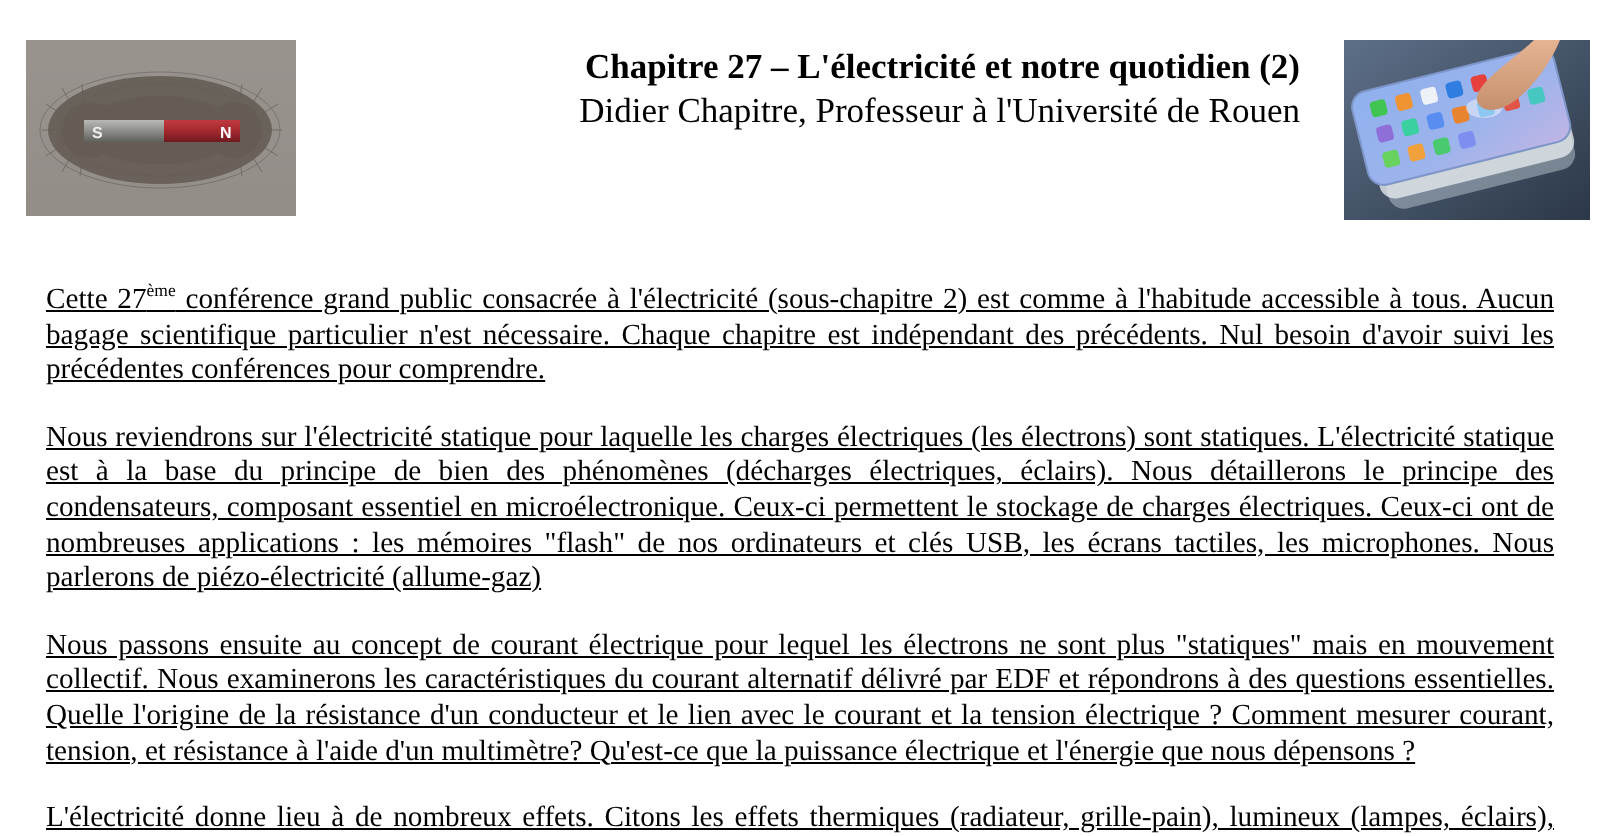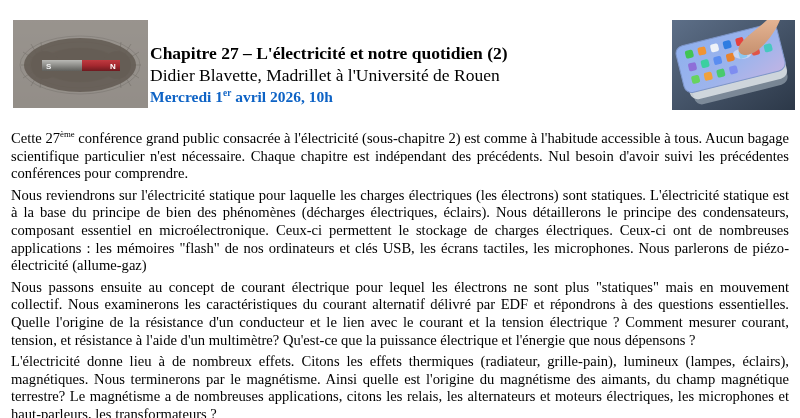--- a/index.html
+++ b/index.html
@@ -5,40 +5,40 @@
   html,body{margin:0;padding:0;background:#ffffff;}
   .page{
     position:relative;width:800px;height:418px;background:#ffffff;
     font-family:"Liberation Serif","DejaVu Serif",serif;color:#000;overflow:hidden;
   }
   
   .header{position:relative;height:120px;}
   .photo{position:absolute;top:20px;display:block;}
   .photo.magnet{left:13px;width:135px;height:88px;}
   .photo.tablet{left:672px;width:123px;height:90px;}
-  .titles{position:absolute;left:150px;right:150px;top:22px;text-align:left;margin-top:20px;}
+  .titles{position:absolute;left:150px;right:150px;top:22px;text-align:right;}
   .t1{font-size:17.5px;font-weight:bold;line-height:22px;white-space:nowrap;}
   .t2{font-size:17.5px;line-height:22px;white-space:nowrap;}
   .t3{font-size:15.5px;font-weight:bold;color:#0e63c5;line-height:21px;white-space:nowrap;}
   .t4{font-size:16.5px;line-height:22px;white-space:nowrap;}
   sup{font-size:0.6em;line-height:0;vertical-align:super;}
   .misspell{
     text-decoration-line:underline;
     text-decoration-style:wavy;
     text-decoration-color:#cc2222;
     text-decoration-thickness:1px;
     text-underline-offset:3px;
   }
   
   .bodytext{
     padding:6px 7px 0 7px;
     font-size:14.6px;line-height:17.6px;
     text-align:justify;text-justify:inter-word;
   }
-  .bodytext p{margin:4px;}
+  .bodytext p{margin:16px;text-decoration:underline;}
 </style>
 </head>
 <body>
 
 <div class="page">
 
   <div class="header">
 
     <svg class="photo magnet" viewBox="0 0 135 88">
       <defs>
@@ -88,22 +88,21 @@
       <g>
         <rect x="29" y="40" width="40" height="11" fill="url(#silver)"></rect>
         <rect x="69" y="40" width="38" height="11" fill="url(#redmag)"></rect>
         <text x="33" y="49" font-size="8" font-weight="bold" fill="#efefef" font-family="Liberation Sans, sans-serif">S</text>
         <text x="97" y="49" font-size="8" font-weight="bold" fill="#ffffff" font-family="Liberation Sans, sans-serif">N</text>
       </g>
     </svg>
 
     <div class="titles">
       <div class="t1">Chapitre 27 – L'électricité et notre quotidien (2)</div>
-      <div class="t2">Didier Blavette, Madrillet à l'Université de Rouen</div>
-      <div class="t3"><span>Mercredi 1</span><sup>er</sup><span> avril 2026, 10h</span></div>
+      <div class="t2">Didier Chapitre, Professeur à l'Université de Rouen</div>
     </div>
 
     <svg class="photo tablet" viewBox="0 0 123 90">
       <defs>
         <linearGradient id="tbg" x1="0" y1="0" x2="1" y2="1">
           <stop offset="0" stop-color="#5d6f88"></stop>
           <stop offset="1" stop-color="#2c3848"></stop>
         </linearGradient>
         <linearGradient id="scr" x1="0" y1="0" x2="1" y2="1">
           <stop offset="0" stop-color="#8fb0ee"></stop>

